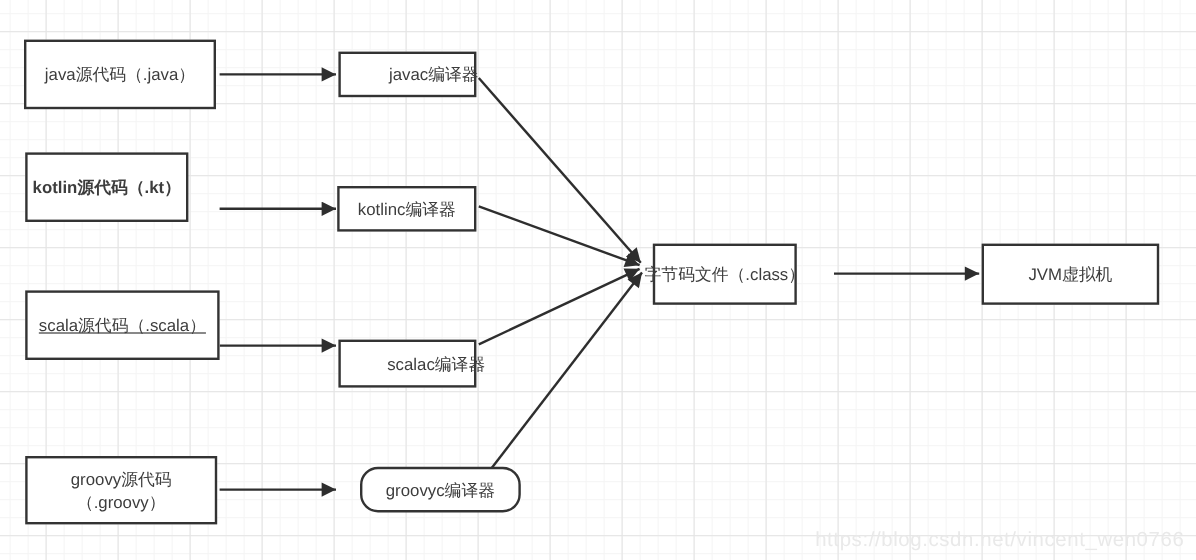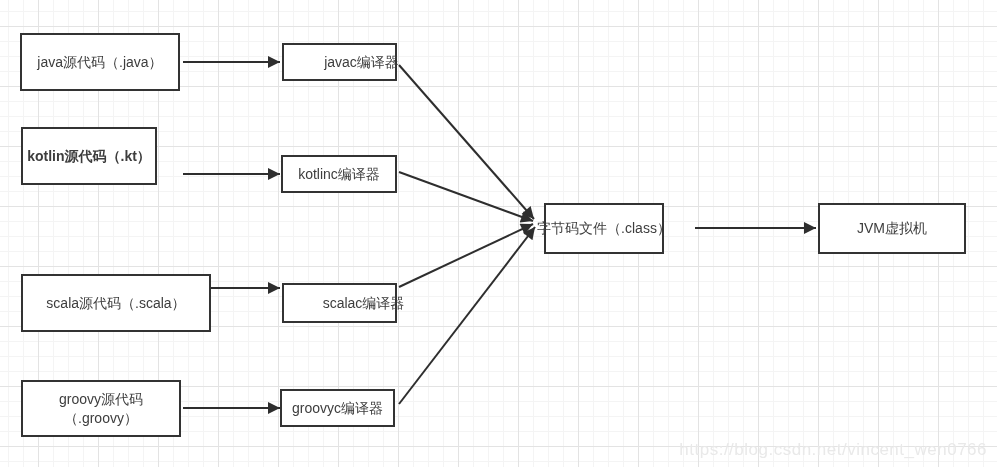--- a/index.html
+++ b/index.html
@@ -40,24 +40,24 @@
     align-items: center;
     justify-content: center;
     text-align: center;
     line-height: 1.35;
     white-space: nowrap;
   }
   .n-java-src   { left: 20px;  top: 33px;  width: 160px; height: 58px; }
   .n-javac      { left: 282px; top: 43px;  width: 115px; height: 38px; padding-left: 44px; }
   .n-kotlin-src { left: 21px;  top: 127px; width: 136px; height: 58px; font-weight: bold; }
   .n-kotlinc    { left: 281px; top: 155px; width: 116px; height: 38px; }
-  .n-scala-src  { left: 21px;  top: 274px; width: 190px; height: 58px; }
+  .n-scala-src  { left: 21px;  top: 242px; width: 162px; height: 58px; text-decoration: underline; }
   .n-scalac     { left: 282px; top: 283px; width: 115px; height: 40px; padding-left: 48px; }
   .n-groovy-src { left: 21px;  top: 380px; width: 160px; height: 57px; }
-  .n-groovyc    { left: 280px; top: 389px; width: 115px; height: 38px; }
+  .n-groovyc    { left: 300px; top: 389px; width: 134px; height: 38px; border-radius: 15px; }
   .n-bytecode   { left: 544px; top: 203px; width: 120px; height: 51px; }
   .n-jvm        { left: 818px; top: 203px; width: 148px; height: 51px; justify-content: center; }
   .watermark {
     position: absolute;
     right: 10px;
     bottom: 7px;
     font-size: 17px;
     letter-spacing: 0.5px;
     color: #e9e9e9;
     user-select: none;

